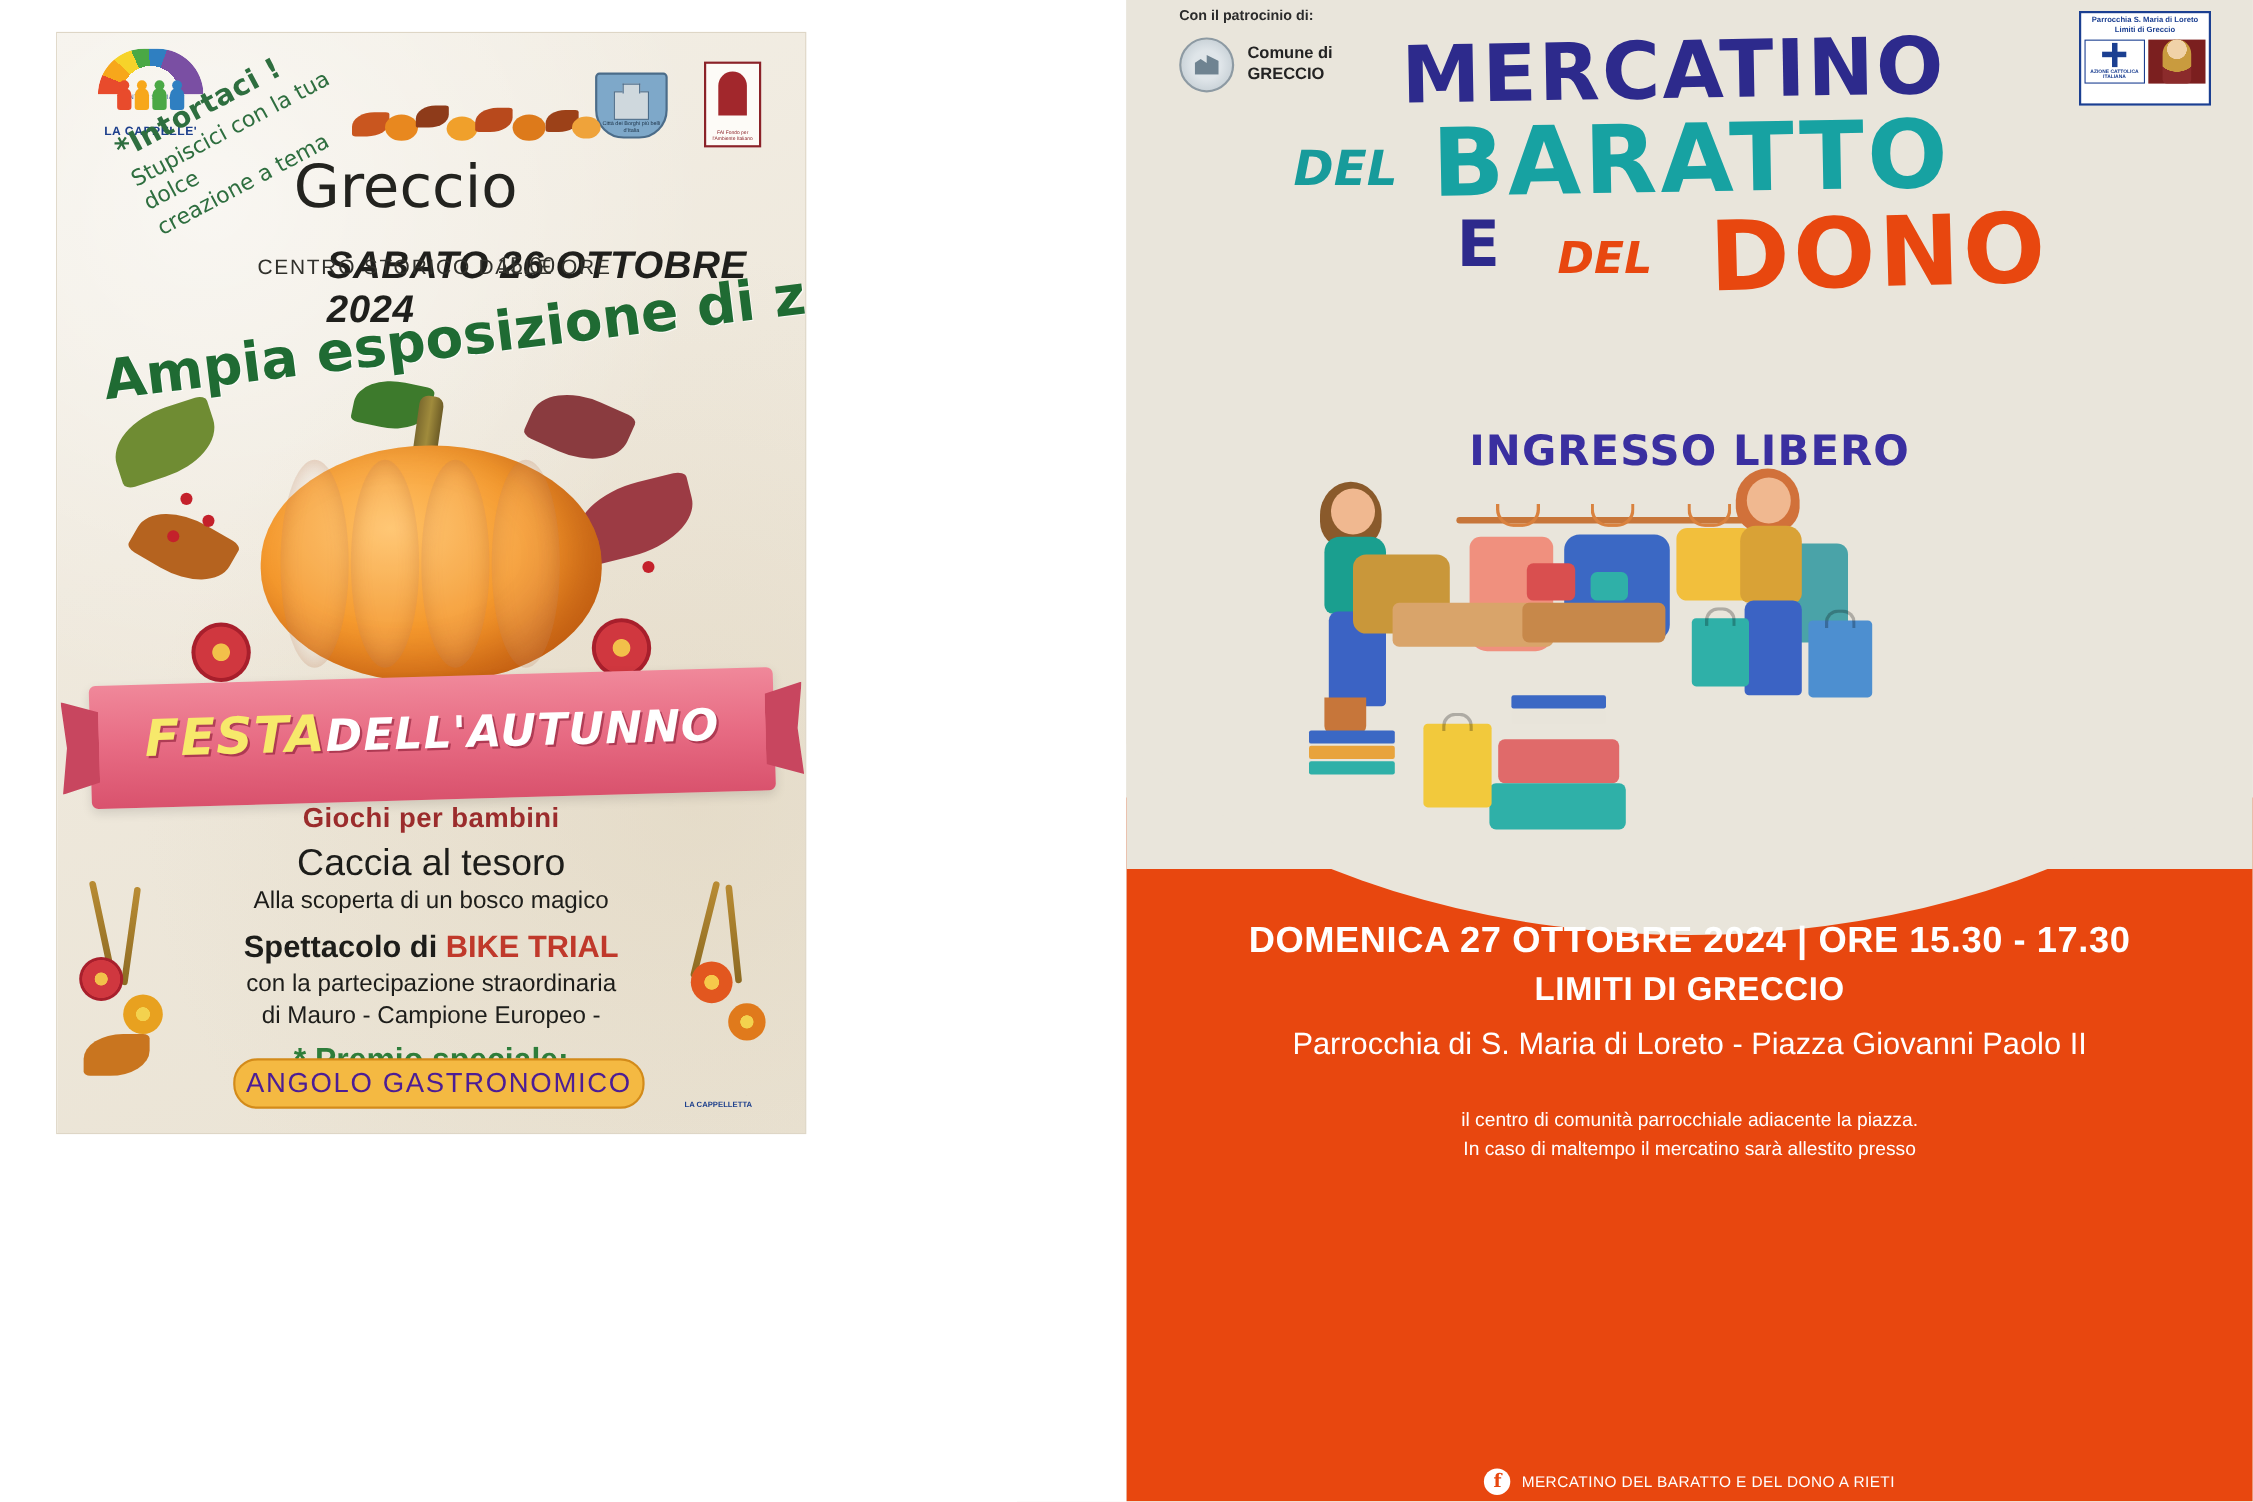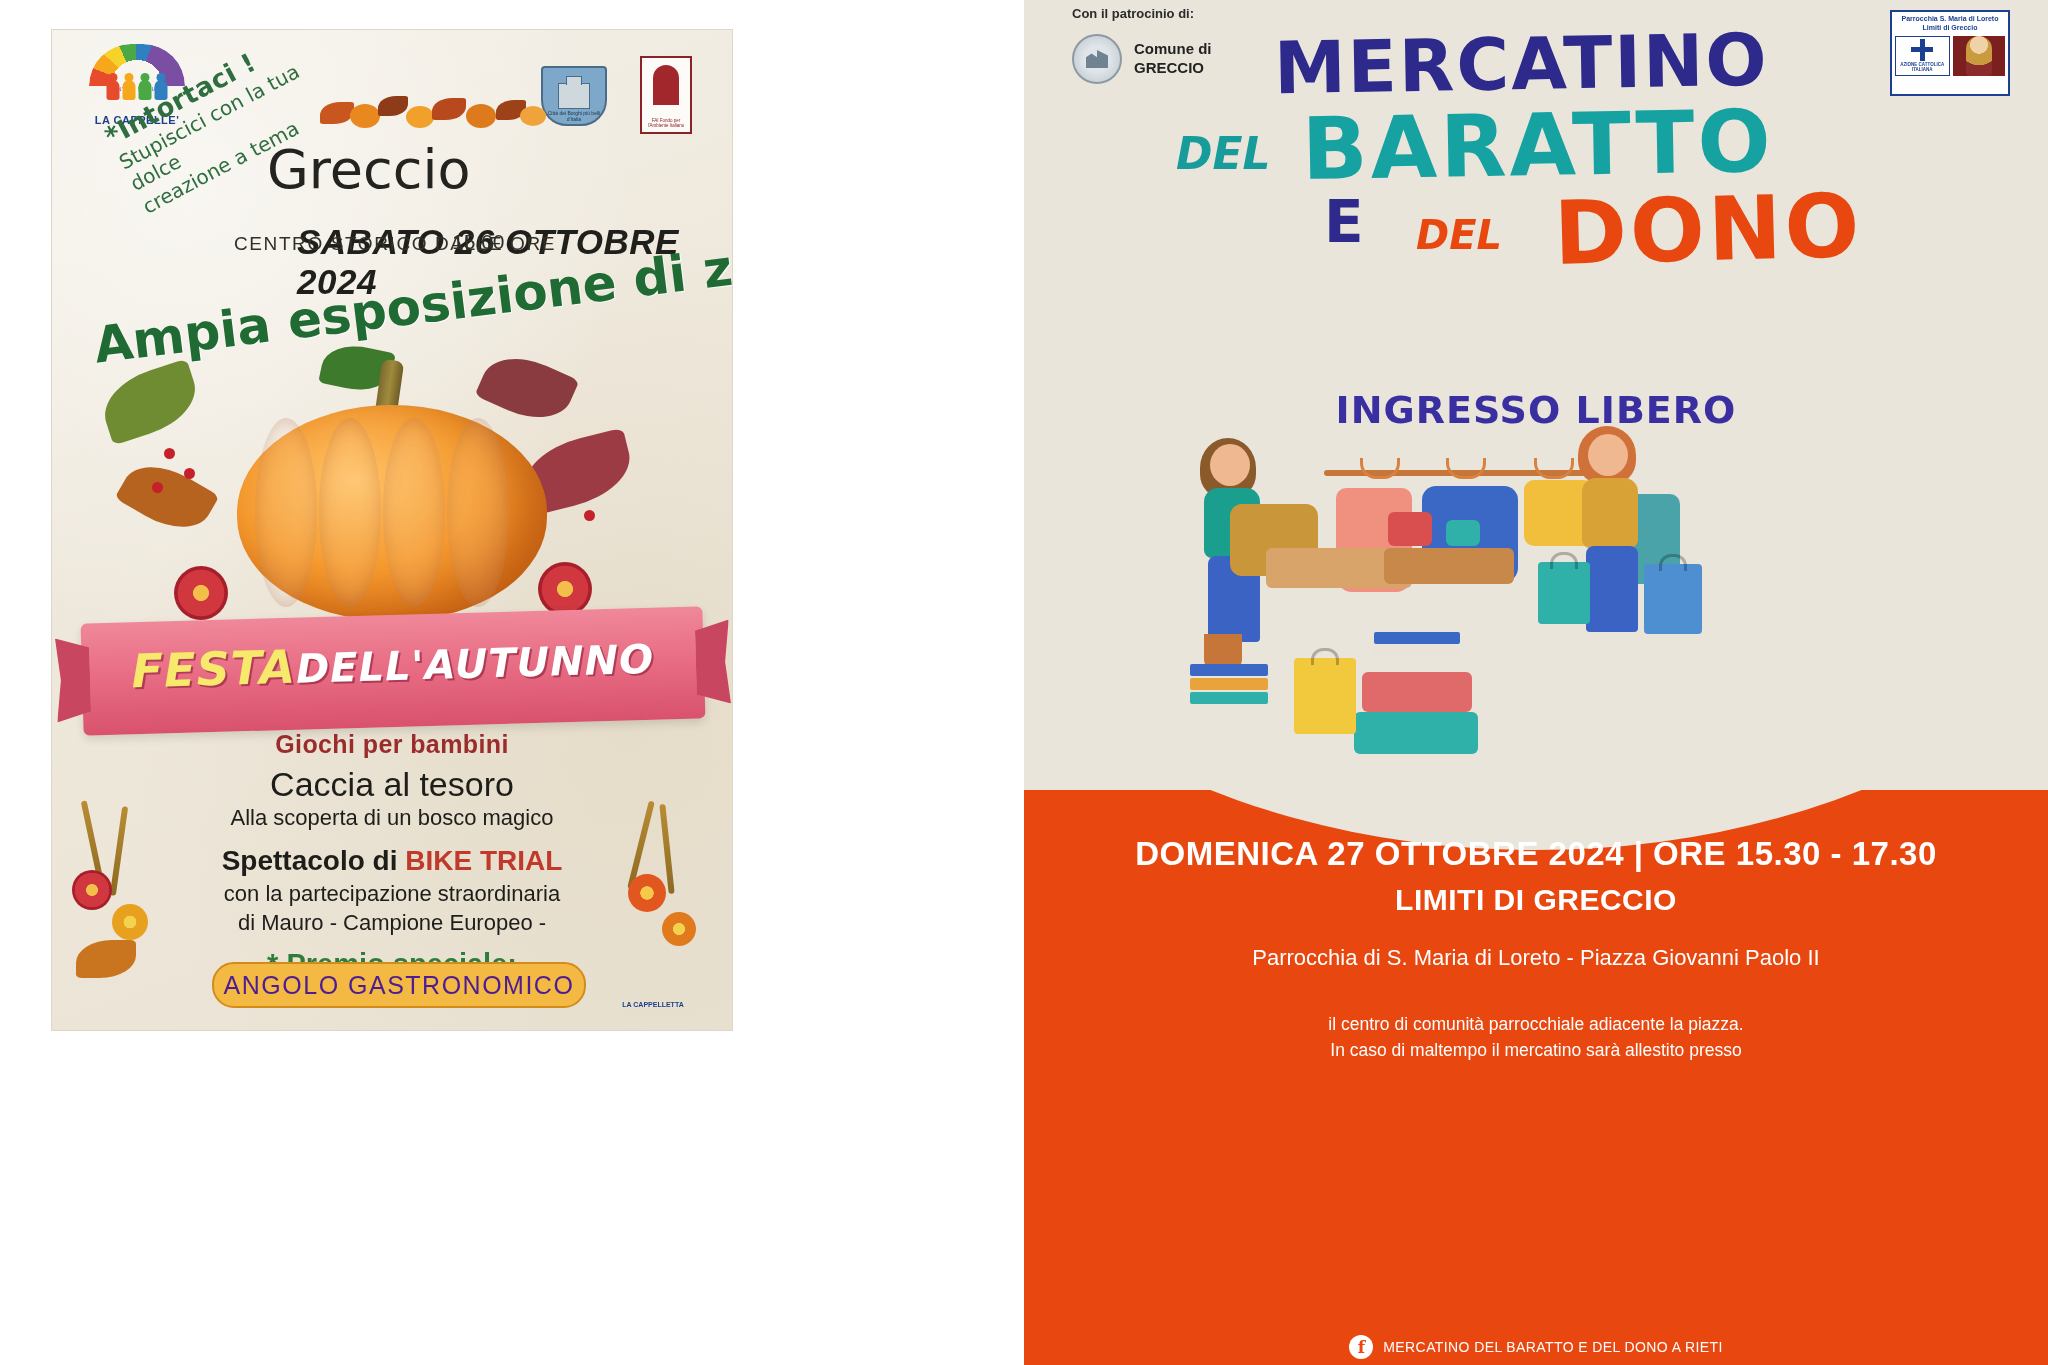--- a/index.html
+++ b/index.html
@@ -573,21 +573,21 @@
     text-align: center;
     color: #ffffff;
   }
   .bb-date {
     font-size: 33px; font-weight: bold; letter-spacing: .5px;
   }
   .bb-place {
     font-size: 30px; font-weight: bold; margin-top: 10px; letter-spacing: .5px;
   }
   .bb-parr {
-    font-size: 22px; margin-top: 28px;
+    font-size: 28px; margin-top: 16px;
   }
   .bb-note {
     font-size: 17.5px; margin-top: 40px; line-height: 1.5;
   }
   .fb-row {
     position: absolute;
     left: 0; right: 0; bottom: 6px;
     display: flex; align-items: center; justify-content: center; gap: 10px;
   }
   .fb-icon {

